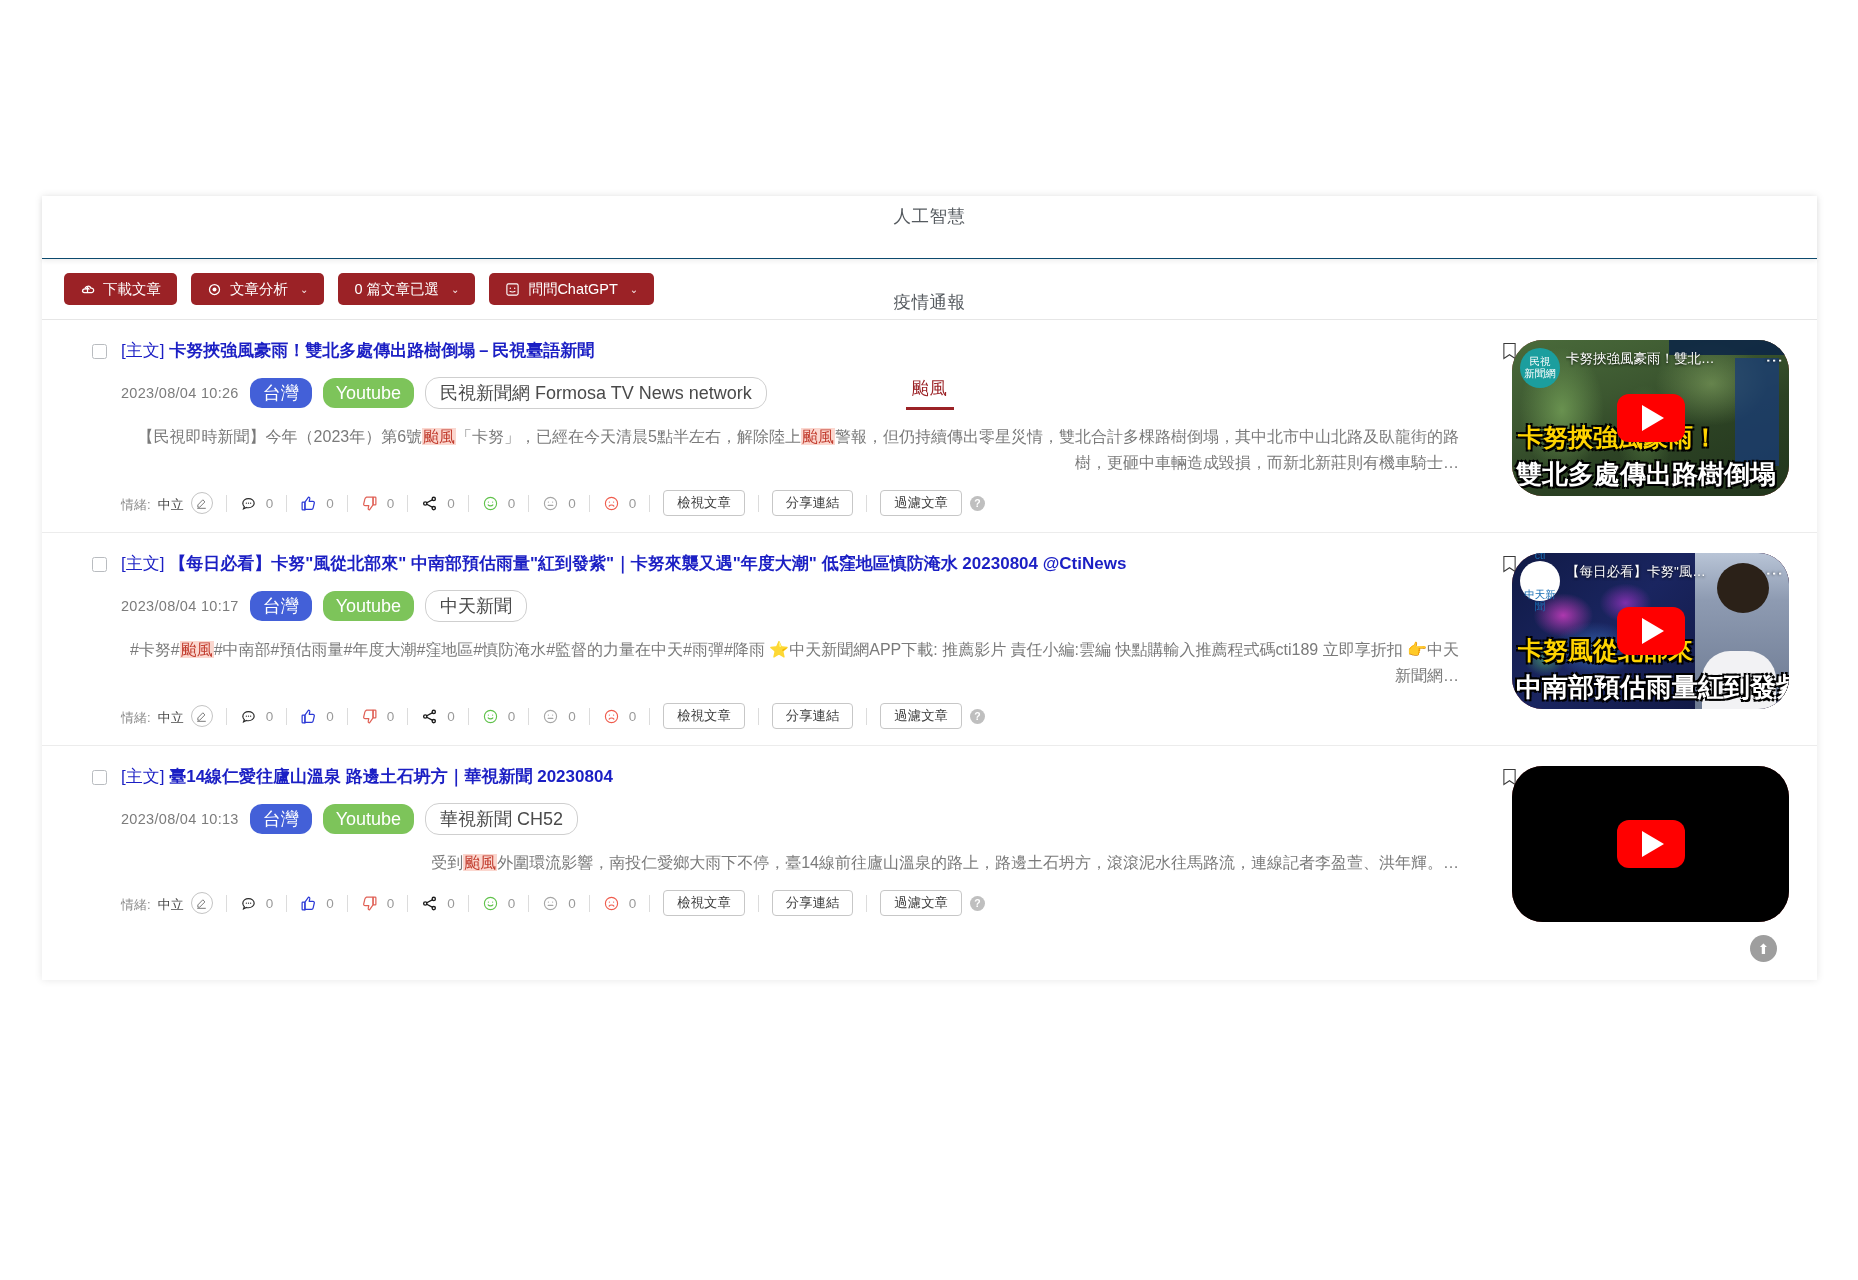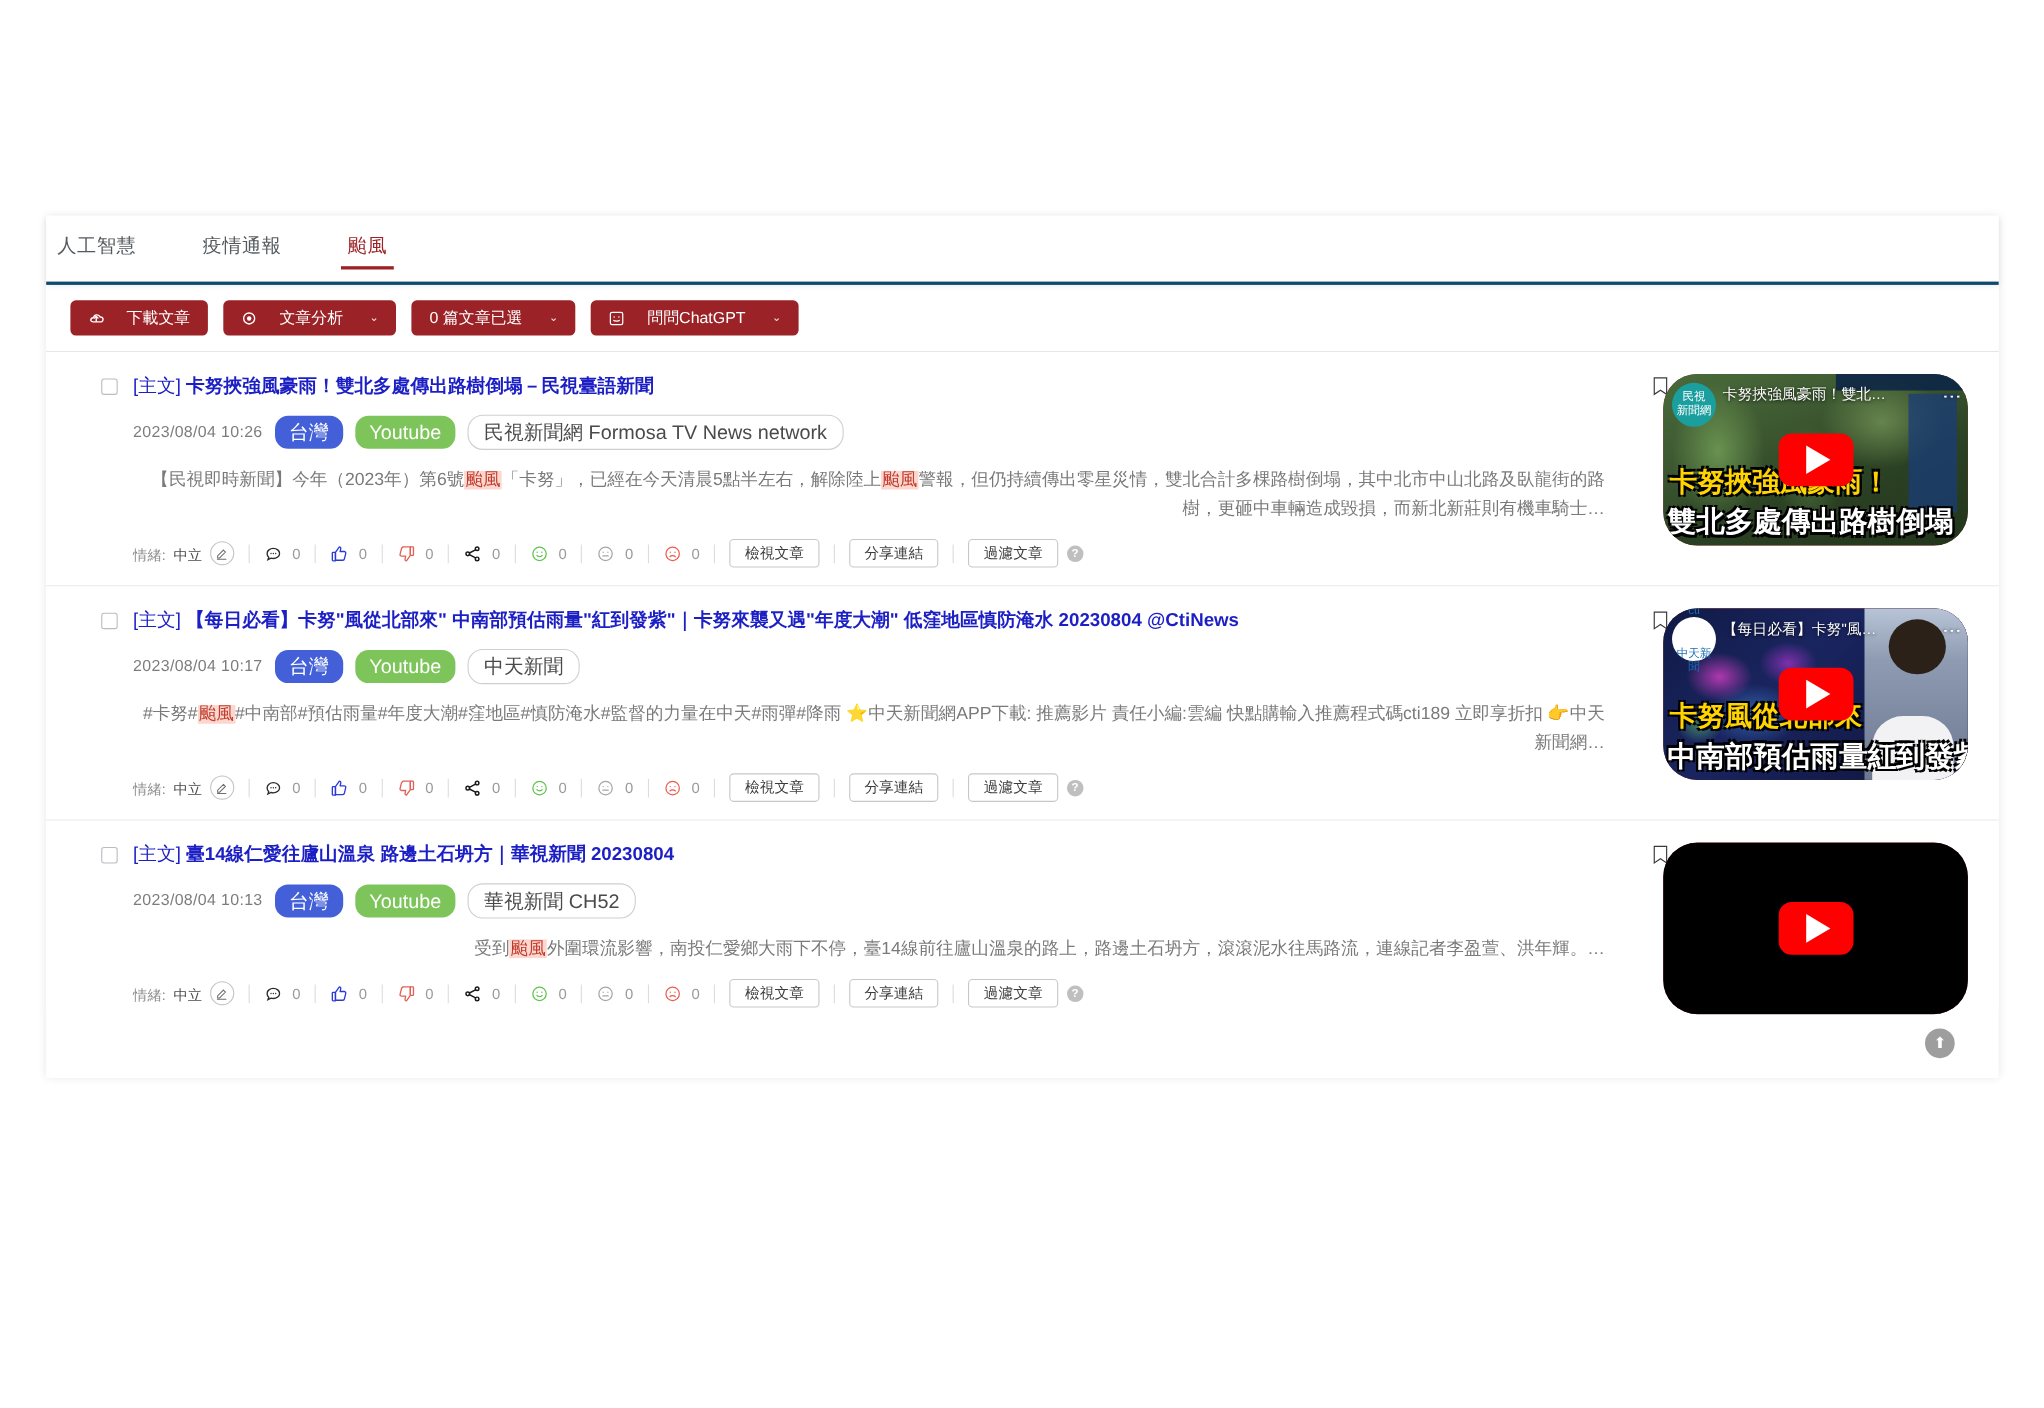--- a/index.html
+++ b/index.html
@@ -14,23 +14,23 @@
     position:absolute; left:42px; top:196px;
     width:1775px; height:784px;
     background:#ffffff;
     box-shadow:0 0 8px rgba(0,0,0,.10);
   }
   
   .tabbar {
     position:relative;
     height:63px;
     background:#fff;
-    border-bottom:3px solid #0c4a6e;
+    border-bottom:1px solid #0c4a6e;
     box-shadow:0 2px 5px rgba(0,0,0,.07);
-    display:flex; align-items:center; gap:40px;
+    display:flex; align-items:center; gap:40px;flex-direction:column;
   }
   .tab {
     font-size:17.5px;
     color:#555a5f;
     letter-spacing:.5px;
     padding:8px 10px 14px 10px;
     cursor:pointer;
     position:relative;
     white-space:nowrap;
   }
@@ -46,21 +46,21 @@
     display:flex; align-items:center; gap:14px;
     border-bottom:1px solid #e6e6e6;
     background:#fff;
   }
   .btn-primary {
     background:#9b2226; color:#fff;
     border:none; border-radius:5px;
     height:32px; padding:0 16px;
     font-size:14.5px;
     font-family:inherit;
-    display:inline-flex; align-items:center; gap:20px;
+    display:inline-flex; align-items:center; gap:8px;
     cursor:pointer; white-space:nowrap;
   }
   .btn-primary .caret { font-size:10px; opacity:.9; margin-left:4px; }
   .btn-primary svg { display:block; }
   
   .list { background:#fff; }
   .article {
     position:relative;
     padding:20px 28px 0 28px;
     border-bottom:1px solid #ececec;

